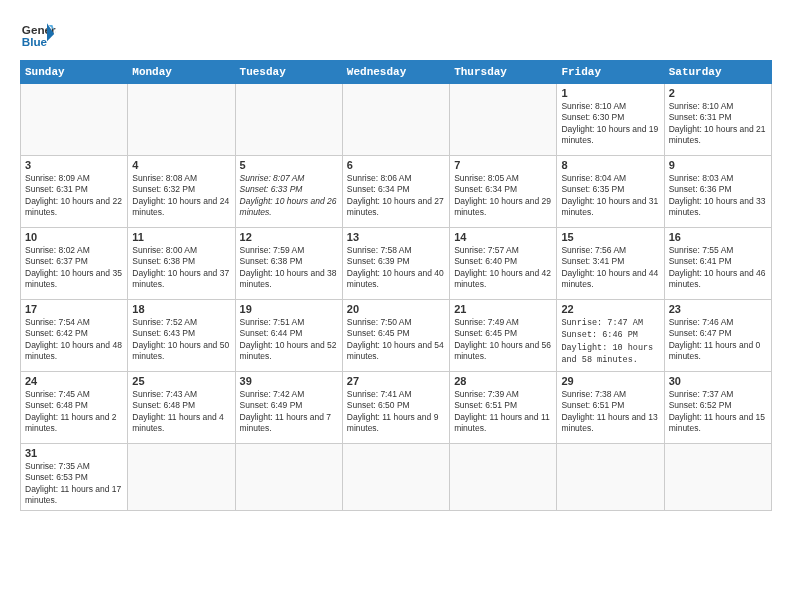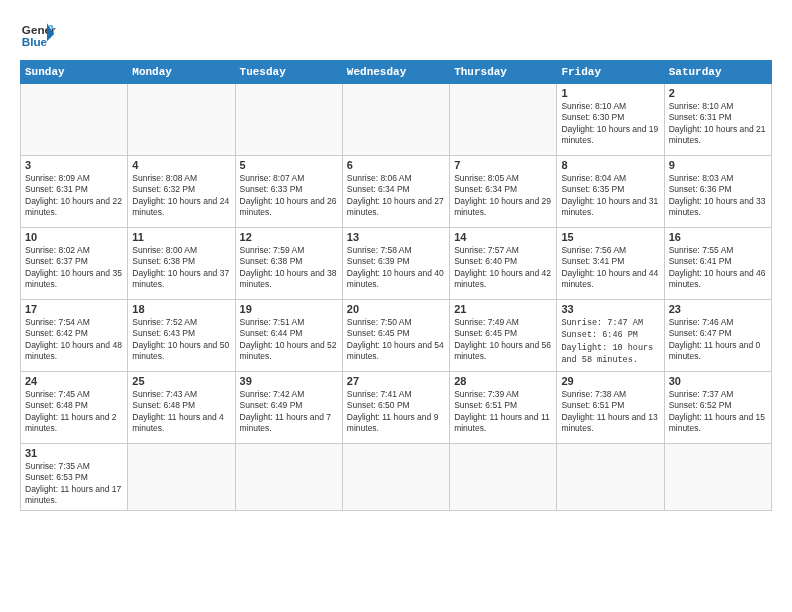--- a/index.html
+++ b/index.html
@@ -124,21 +124,21 @@
 Sunset: 6:31 PM
 Daylight: 10 hours and 21 minutes.</span></td>
         </tr>
         <tr>
           <td><span class="day-num">3</span><span style="white-space: pre-line; line-height: 1.35;">Sunrise: 8:09 AM
 Sunset: 6:31 PM
 Daylight: 10 hours and 22 minutes.</span></td>
           <td><span class="day-num">4</span><span style="white-space: pre-line; line-height: 1.35;">Sunrise: 8:08 AM
 Sunset: 6:32 PM
 Daylight: 10 hours and 24 minutes.</span></td>
-          <td><span class="day-num">5</span><span style="white-space: pre-line; line-height: 1.35;">Sunrise: 8:07 AM
+          <td><span class="day-num">5</span><span style="white-space: pre-line; line-height: 1.35; font-style: italic;">Sunrise: 8:07 AM
 Sunset: 6:33 PM
 Daylight: 10 hours and 26 minutes.</span></td>
           <td><span class="day-num">6</span><span style="white-space: pre-line; line-height: 1.35;">Sunrise: 8:06 AM
 Sunset: 6:34 PM
 Daylight: 10 hours and 27 minutes.</span></td>
           <td><span class="day-num">7</span><span style="white-space: pre-line; line-height: 1.35;">Sunrise: 8:05 AM
 Sunset: 6:34 PM
 Daylight: 10 hours and 29 minutes.</span></td>
           <td><span class="day-num">8</span><span style="white-space: pre-line; line-height: 1.35;">Sunrise: 8:04 AM
 Sunset: 6:35 PM
@@ -179,21 +179,21 @@
 Daylight: 10 hours and 50 minutes.</span></td>
           <td><span class="day-num">19</span><span style="white-space: pre-line; line-height: 1.35;">Sunrise: 7:51 AM
 Sunset: 6:44 PM
 Daylight: 10 hours and 52 minutes.</span></td>
           <td><span class="day-num">20</span><span style="white-space: pre-line; line-height: 1.35;">Sunrise: 7:50 AM
 Sunset: 6:45 PM
 Daylight: 10 hours and 54 minutes.</span></td>
           <td><span class="day-num">21</span><span style="white-space: pre-line; line-height: 1.35; margin-top: 48px;">Sunrise: 7:49 AM
 Sunset: 6:45 PM
 Daylight: 10 hours and 56 minutes.</span></td>
-          <td><span class="day-num">33</span><span style="white-space: pre-line; line-height: 1.35; font-family: Liberation Mono, monospace;">Sunrise: 7:47 AM
+          <td><span class="day-num">22</span><span style="white-space: pre-line; line-height: 1.35; font-family: Liberation Mono, monospace;">Sunrise: 7:47 AM
 Sunset: 6:46 PM
 Daylight: 10 hours and 58 minutes.</span></td>
           <td><span class="day-num">23</span><span style="white-space: pre-line; line-height: 1.35;">Sunrise: 7:46 AM
 Sunset: 6:47 PM
 Daylight: 11 hours and 0 minutes.</span></td>
         </tr>
         <tr>
           <td><span class="day-num">24</span><span style="white-space: pre-line; line-height: 1.35;">Sunrise: 7:45 AM
 Sunset: 6:48 PM
 Daylight: 11 hours and 2 minutes.</span></td>

